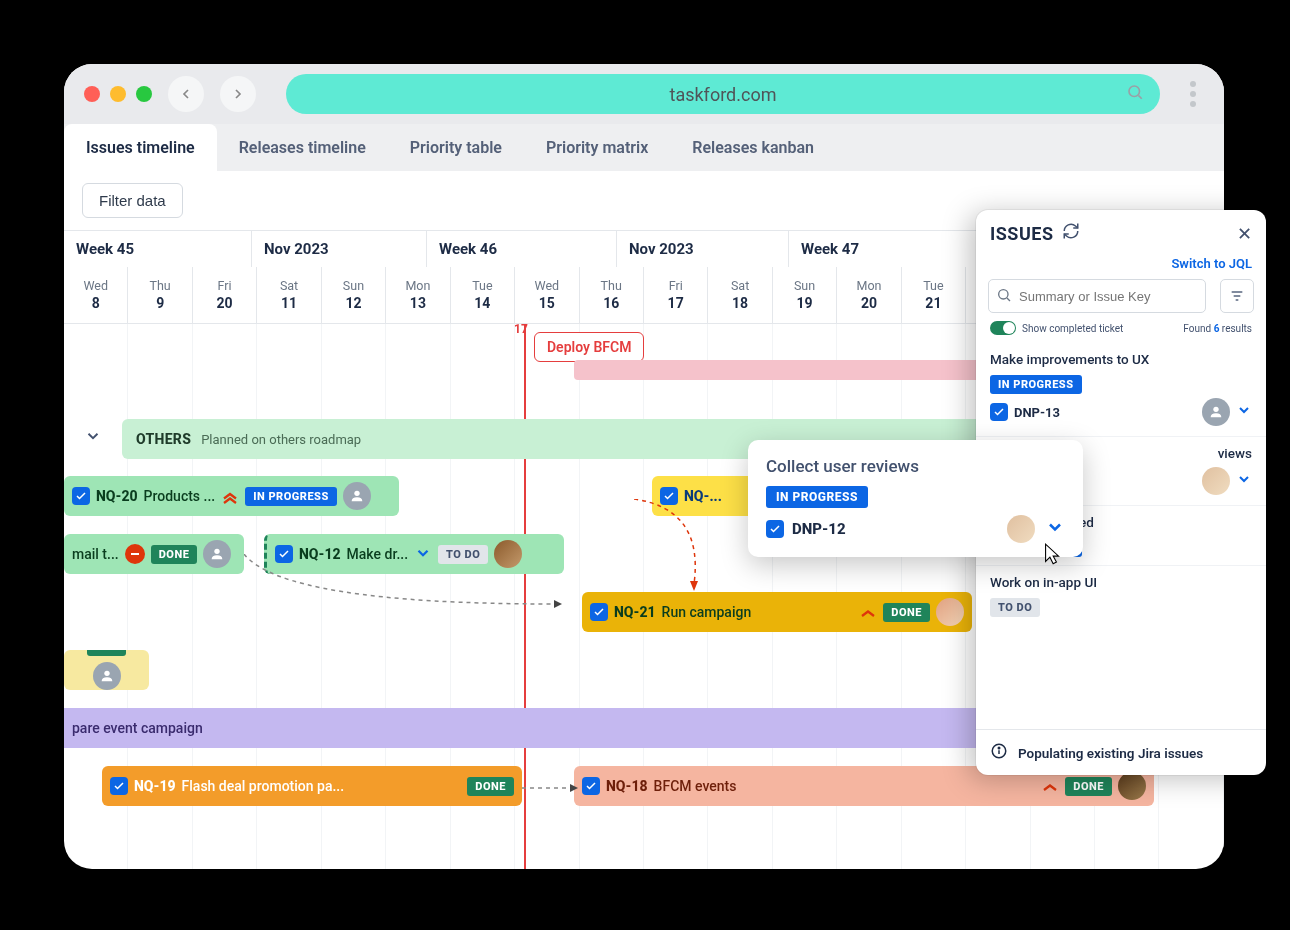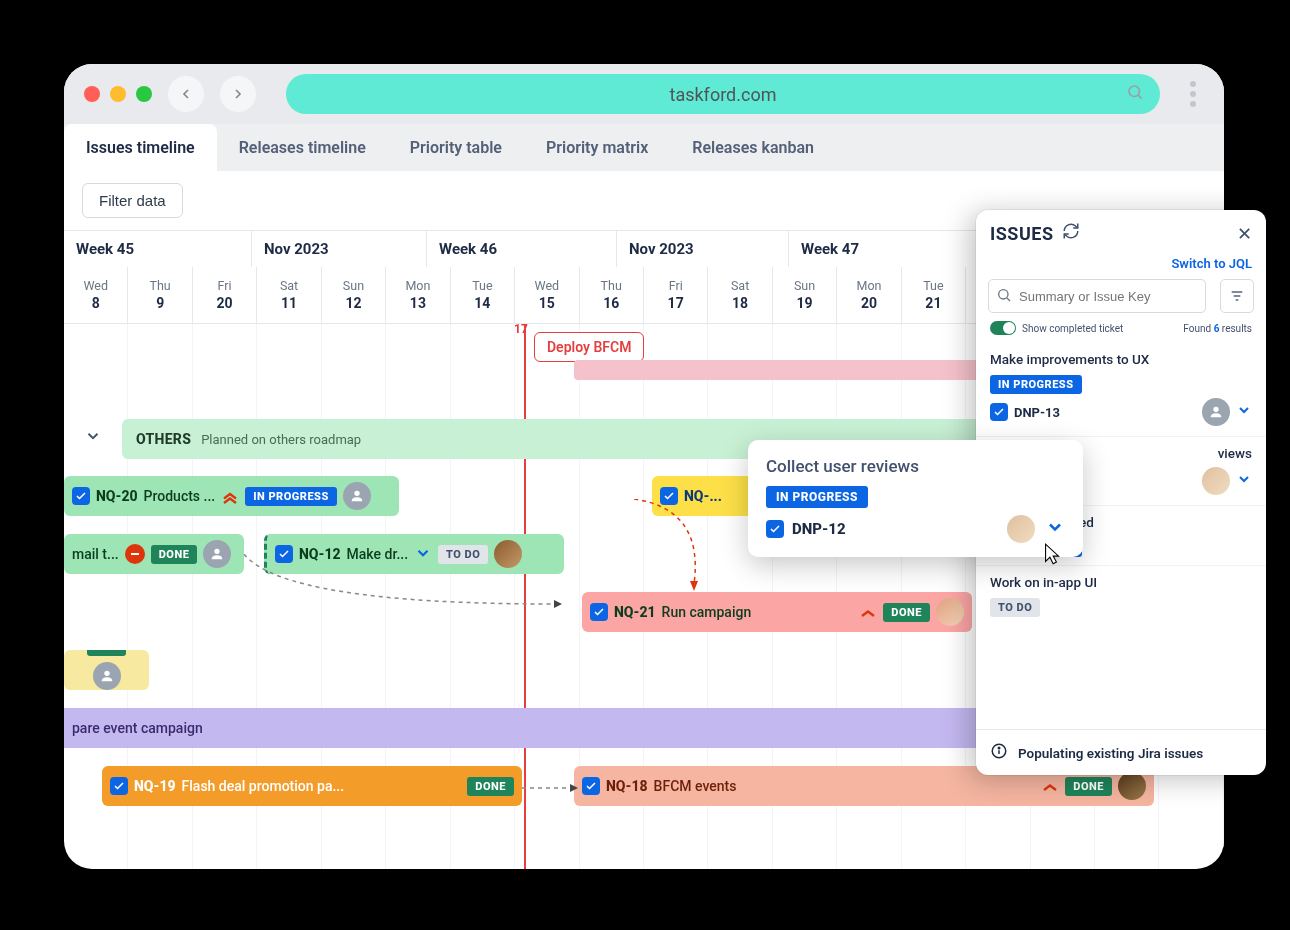--- a/index.html
+++ b/index.html
@@ -321,21 +321,21 @@
 
     <div class="bar" style="top:152px; left:588px; width:115px; background:#fde047; color:#0b3b7a;">
       <span class="chk">
           <svg viewBox="0 0 24 24" fill="none" stroke="#fff" stroke-width="3">
             <polyline points="20 6 9 17 4 12"></polyline>
           </svg>
         </span>
       <span class="key">NQ-...</span>
     </div>
 
-    <div class="bar" style="top:268px; left:518px; width:390px; background:#fca5a5; color:#0a3d1e;">
+    <div class="bar" style="top:268px; left:518px; width:390px; background:#eab308; color:#0a3d1e;">
       <span class="chk">
           <svg viewBox="0 0 24 24" fill="none" stroke="#fff" stroke-width="3">
             <polyline points="20 6 9 17 4 12"></polyline>
           </svg>
         </span>
       <span class="key">NQ-21</span>
       <span class="summary">Run campaign</span>
       <span style="margin-left:auto" class="prio"><svg viewBox="0 0 24 24">
             <path d="M4 16 L12 10 L20 16" stroke="#de350b" stroke-width="3" fill="none"></path>
           </svg></span>

